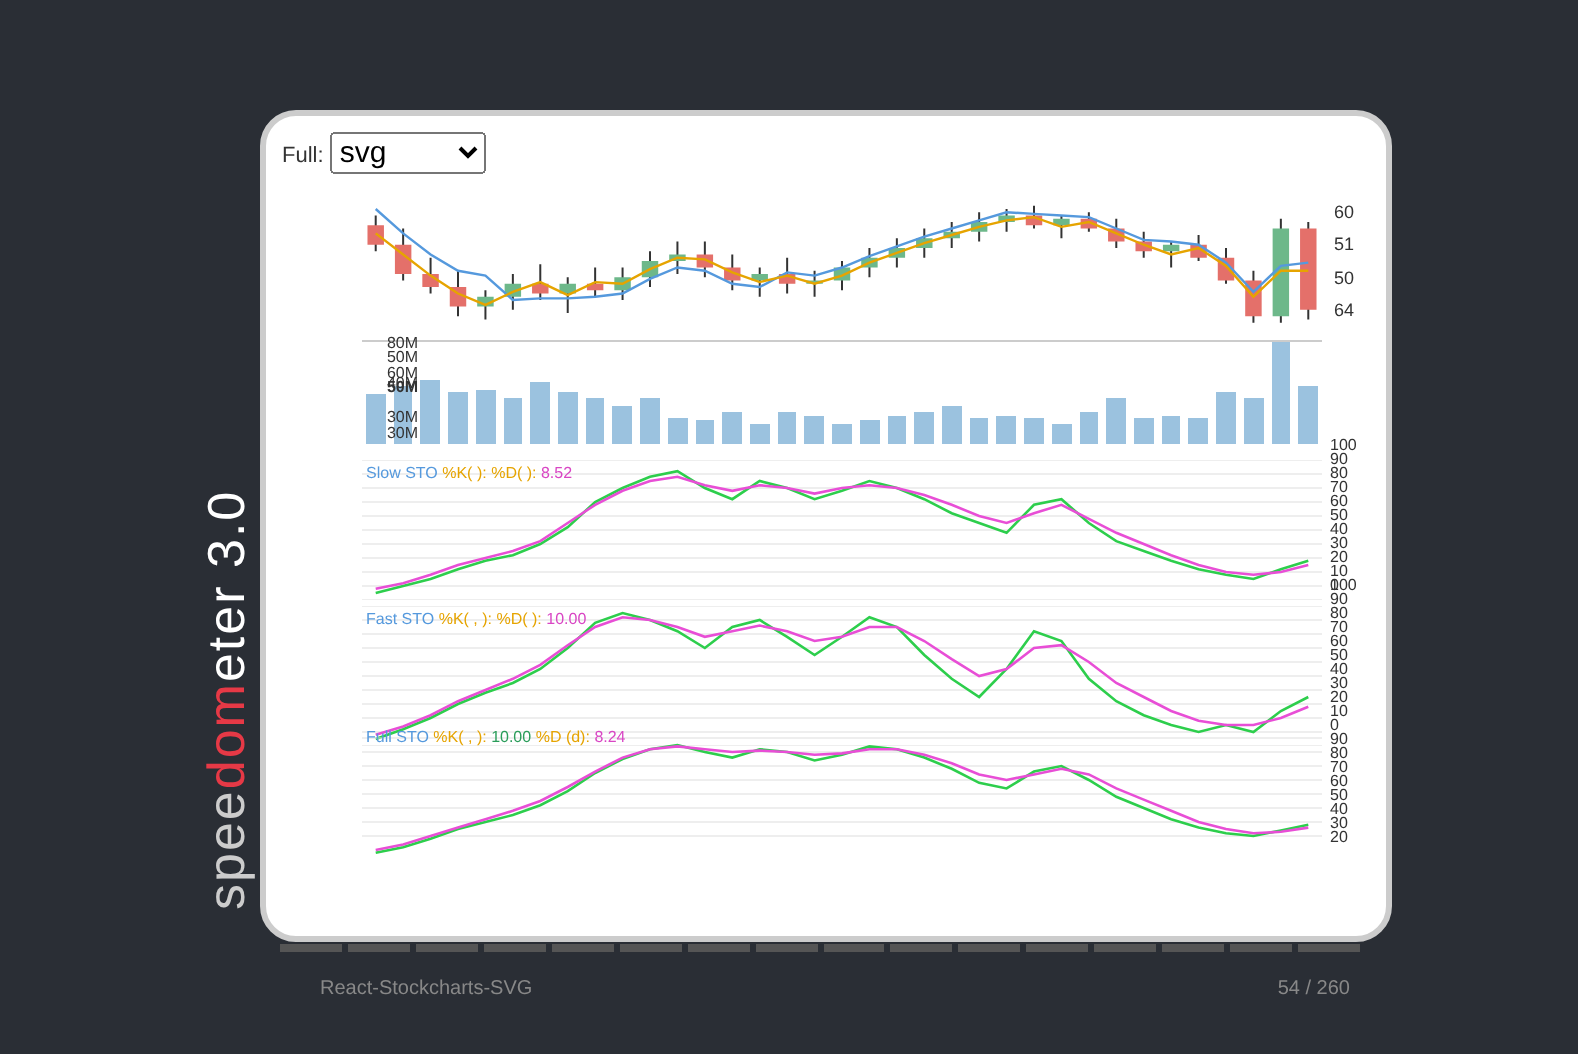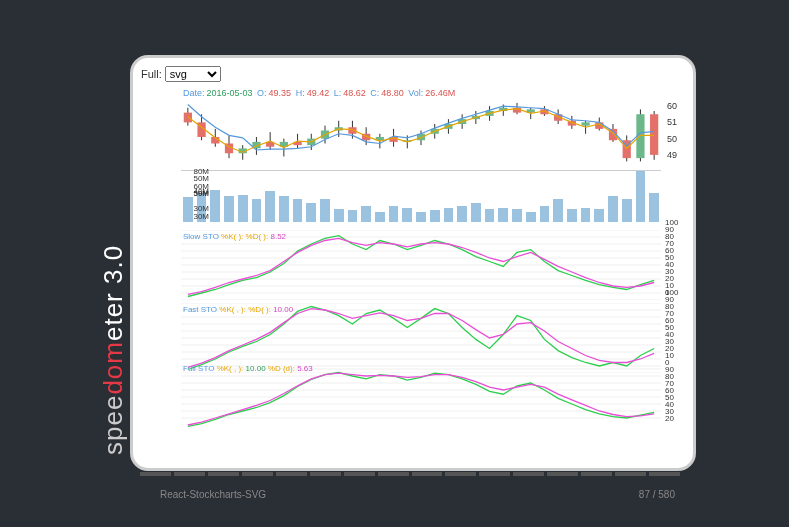--- a/index.html
+++ b/index.html
@@ -38,22 +38,22 @@
     overflow: hidden;
   }
   .type-row {
     position: absolute;
     left: 8px;
     top: 8px;
     font-size: 11px;
     color: #333;
   }
   .type-row select {
-    font-size: 11px;
-    width: 56px;
+    font-size: 15px;
+    width: 78px;
   }
   .ohlc {
     position: absolute;
     left: 50px;
     top: 30px;
     font-size: 9px;
     white-space: nowrap;
   }
   .ohlc span { margin-right: 2px; }
   .lbl { color: #5599dd; }
@@ -141,28 +141,20 @@
 
 <div class="frame">
 
   <div class="type-row">
     <span>Full:</span>
     <select>
       <option>svg</option>
     </select>
   </div>
 
-  <div class="ohlc">
-    <span class="lbl">Date:</span><span class="val-g">2016-05-03</span>
-    <span class="lbl">O:</span><span class="val-r">49.35</span>
-    <span class="lbl">H:</span><span class="val-r">49.42</span>
-    <span class="lbl">L:</span><span class="val-r">48.62</span>
-    <span class="lbl">C:</span><span class="val-r">48.80</span>
-    <span class="lbl">Vol:</span><span class="val-r">26.46M</span>
-  </div>
 
   <div class="chart-area">
     <svg id="candle-svg" width="480" height="65">
         <line x1="6.857142857142857" x2="6.857142857142857" y1="9.750000000000021" y2="27.625000000000043" class="wick"></line>
         <rect x="2.742857142857143" y="14.624999999999979" width="8.228571428571428" height="9.750000000000021" class="candle-dn"></rect>
         <line x1="20.57142857142857" x2="20.57142857142857" y1="16.25" y2="42.25000000000002" class="wick"></line>
         <rect x="16.457142857142856" y="24.375" width="8.228571428571428" height="14.624999999999979" class="candle-dn"></rect>
         <line x1="34.285714285714285" x2="34.285714285714285" y1="30.87499999999998" y2="48.75" class="wick"></line>
         <rect x="30.17142857142857" y="38.99999999999998" width="8.228571428571428" height="6.499999999999979" class="candle-dn"></rect>
         <line x1="47.99999999999999" x2="47.99999999999999" y1="37.37499999999996" y2="60.12500000000004" class="wick"></line>
@@ -227,21 +219,21 @@
         <rect x="441.59999999999997" y="42.25000000000002" width="8.228571428571428" height="17.87500000000002" class="candle-dn"></rect>
         <line x1="459.4285714285714" x2="459.4285714285714" y1="11.375000000000043" y2="63.37499999999998" class="wick"></line>
         <rect x="455.3142857142857" y="16.25" width="8.228571428571428" height="43.87500000000004" class="candle-up"></rect>
         <line x1="473.1428571428571" x2="473.1428571428571" y1="12.999999999999957" y2="61.74999999999996" class="wick"></line>
         <rect x="469.0285714285714" y="16.25" width="8.228571428571428" height="40.625" class="candle-dn"></rect>
         <path d="M6.857142857142857,6.500000000000092 L20.57142857142857,18.687500000000092 L34.285714285714285,29.249999999999957 L47.99999999999999,37.37499999999996 L61.71428571428571,39.81250000000004 L75.42857142857143,52.00000000000004 L89.14285714285714,51.18749999999998 L102.85714285714286,51.18749999999998 L116.57142857142857,50.37499999999991 L130.28571428571428,48.75 L144,41.43749999999996 L157.71428571428572,35.74999999999993 L171.42857142857142,37.37499999999996 L185.14285714285714,43.87500000000004 L198.85714285714286,45.49999999999996 L212.57142857142856,38.18749999999991 L226.28571428571428,39.81250000000004 L240,35.75000000000004 L253.7142857142857,30.062499999999908 L267.4285714285714,25.187499999999957 L281.1428571428571,20.3125 L294.85714285714283,16.25 L308.57142857142856,12.1875 L322.2857142857142,8.125 L335.99999999999994,8.937499999999957 L349.71428571428567,9.749999999999908 L363.4285714285714,10.562499999999979 L377.1428571428571,16.25 L390.85714285714283,21.937499999999908 L404.5714285714285,22.74999999999998 L418.2857142857142,24.375 L431.99999999999994,33.31249999999996 L445.71428571428567,47.93750000000004 L459.4285714285714,34.93749999999998 L473.1428571428571,33.31249999999996" stroke="#5599dd" fill="none" stroke-width="1.2"></path>
         <path d="M6.857142857142857,18.687500000000092 L20.57142857142857,29.249999999999957 L34.285714285714285,39.81250000000004 L47.99999999999999,48.75 L61.71428571428571,54.43749999999991 L75.42857142857143,47.93750000000004 L89.14285714285714,43.06250000000009 L102.85714285714286,49.56249999999996 L116.57142857142857,43.06250000000009 L130.28571428571428,43.87500000000004 L144,36.5625 L157.71428571428572,30.87499999999998 L171.42857142857142,31.687500000000043 L185.14285714285714,38.18749999999991 L198.85714285714286,43.06250000000009 L212.57142857142856,39.81250000000004 L226.28571428571428,43.87500000000004 L240,39.81250000000004 L253.7142857142857,33.31249999999996 L267.4285714285714,28.4375 L281.1428571428571,23.562500000000043 L294.85714285714283,19.500000000000043 L308.57142857142856,15.437500000000043 L322.2857142857142,12.1875 L335.99999999999994,10.562499999999979 L349.71428571428567,15.437500000000043 L363.4285714285714,12.999999999999957 L377.1428571428571,18.687500000000092 L390.85714285714283,24.375 L404.5714285714285,29.249999999999957 L418.2857142857142,26.00000000000002 L431.99999999999994,34.93750000000009 L445.71428571428567,50.37499999999991 L459.4285714285714,37.37499999999996 L473.1428571428571,37.37499999999996" stroke="#e6a400" fill="none" stroke-width="1.2"></path>
       </svg>
   </div>
   <div id="price-axis">
-      <div class="axis-r" style="left: 534px; top: 91.875px;">49</div>
+      <div class="axis-r" style="left: 534px; top: 91.875px;">64</div>
       <div class="axis-r" style="left: 534px; top: 75.625px;">50</div>
       <div class="axis-r" style="left: 534px; top: 59.375px;">51</div>
       <div class="axis-r" style="left: 534px; top: 43.125px;">60</div>
     </div>
 
   <div class="vol-area">
     <div id="vol-bars">
         <div class="vol-bar" style="left: 2.05714px; width: 9.6px; height: 24.7px;"></div>
         <div class="vol-bar" style="left: 15.7714px; width: 9.6px; height: 29.25px;"></div>
         <div class="vol-bar" style="left: 29.4857px; width: 9.6px; height: 32.5px;"></div>
@@ -339,21 +331,21 @@
         <path d="M6.857142857142857,64.4 L20.57142857142857,60.2 L34.285714285714285,54.6 L47.99999999999999,47.599999999999994 L61.71428571428571,42 L75.42857142857143,36.4 L89.14285714285714,29.400000000000006 L102.85714285714286,19.6 L116.57142857142857,10.5 L130.28571428571428,5.599999999999994 L144,7 L157.71428571428572,10.5 L171.42857142857142,15.399999999999999 L185.14285714285714,12.600000000000001 L198.85714285714286,9.800000000000004 L212.57142857142856,12.600000000000001 L226.28571428571428,17.5 L240,15.399999999999999 L253.7142857142857,10.5 L267.4285714285714,10.5 L281.1428571428571,17.5 L294.85714285714283,26.6 L308.57142857142856,35 L322.2857142857142,31.5 L335.99999999999994,21 L349.71428571428567,19.6 L363.4285714285714,28 L377.1428571428571,38.5 L390.85714285714283,45.5 L404.5714285714285,52.5 L418.2857142857142,57.4 L431.99999999999994,59.5 L445.71428571428567,59.5 L459.4285714285714,56 L473.1428571428571,50.4" stroke="#e84ed6" fill="none" stroke-width="1.3"></path>
       </svg>
   </div>
 
   <div class="sto-area" id="sto3" style="top:304px">
     <div class="sto-label">
       <span class="t1">Full STO</span>
       <span class="t2">%K(  , ):</span>
       <span class="t3">10.00</span>
       <span class="t2">%D (d):</span>
-      <span class="t4">5.63</span>
+      <span class="t4">8.24</span>
     </div>
     <svg class="sto-svg" width="480" height="70">
         <line x1="0" x2="480" y1="56" y2="56" stroke="#ddd" stroke-width="0.5"></line>
         <line x1="0" x2="480" y1="49" y2="49" stroke="#ddd" stroke-width="0.5"></line>
         <line x1="0" x2="480" y1="42" y2="42" stroke="#ddd" stroke-width="0.5"></line>
         <line x1="0" x2="480" y1="35" y2="35" stroke="#ddd" stroke-width="0.5"></line>
         <line x1="0" x2="480" y1="28" y2="28" stroke="#ddd" stroke-width="0.5"></line>
         <line x1="0" x2="480" y1="21" y2="21" stroke="#ddd" stroke-width="0.5"></line>
         <line x1="0" x2="480" y1="14" y2="14" stroke="#ddd" stroke-width="0.5"></line>
         <line x1="0" x2="480" y1="7" y2="7" stroke="#ddd" stroke-width="0.5"></line>
@@ -411,14 +403,14 @@
     <div></div>
     <div></div>
     <div></div>
     <div></div>
     <div></div>
     <div></div>
 </div>
 
 <div class="footer">
   <span class="footer-left">React-Stockcharts-SVG</span>
-  <span class="footer-right">87 / 580</span>
+  <span class="footer-right">54 / 260</span>
 </div>
 
 </body></html>

